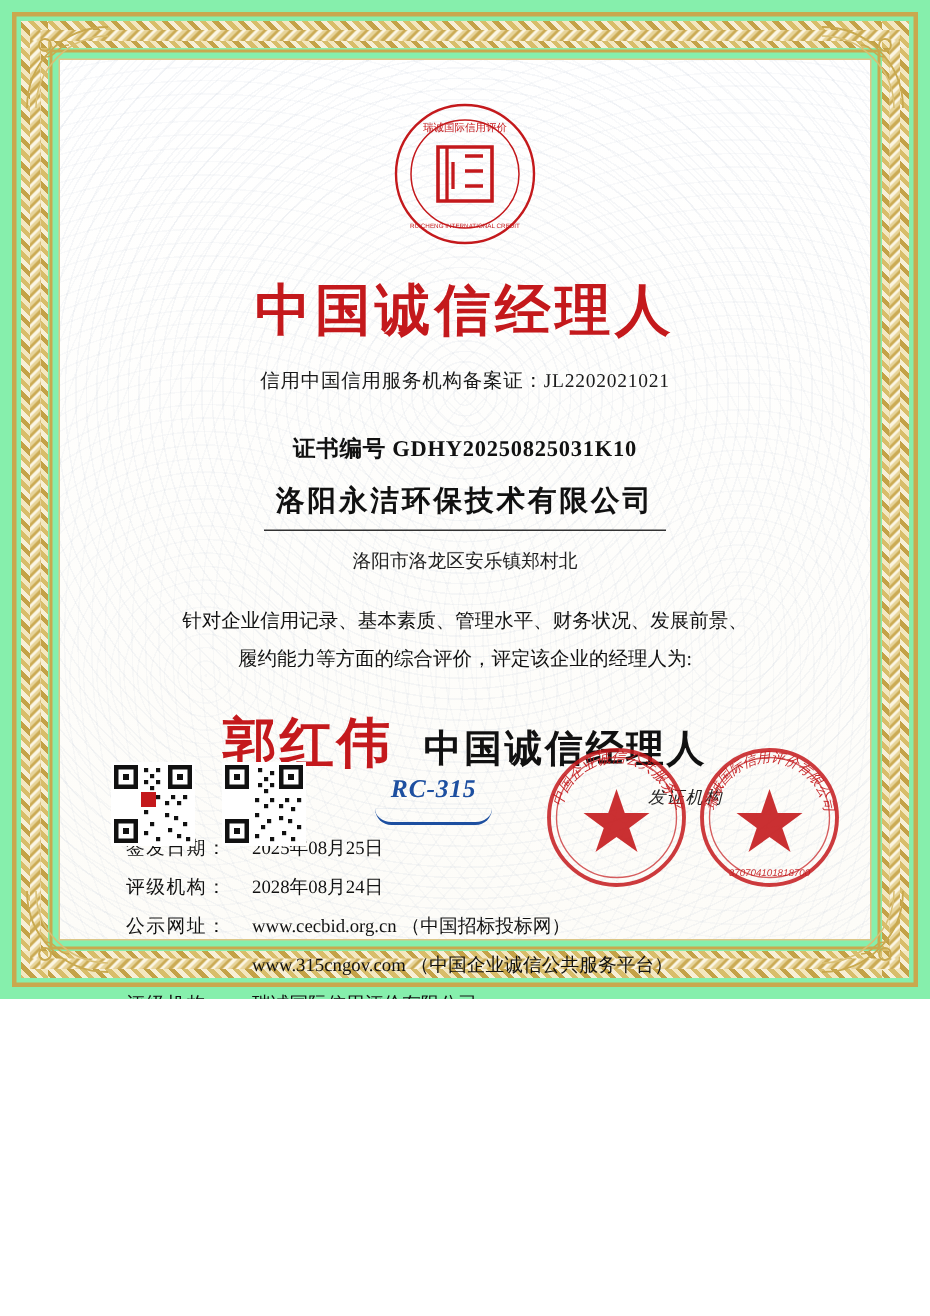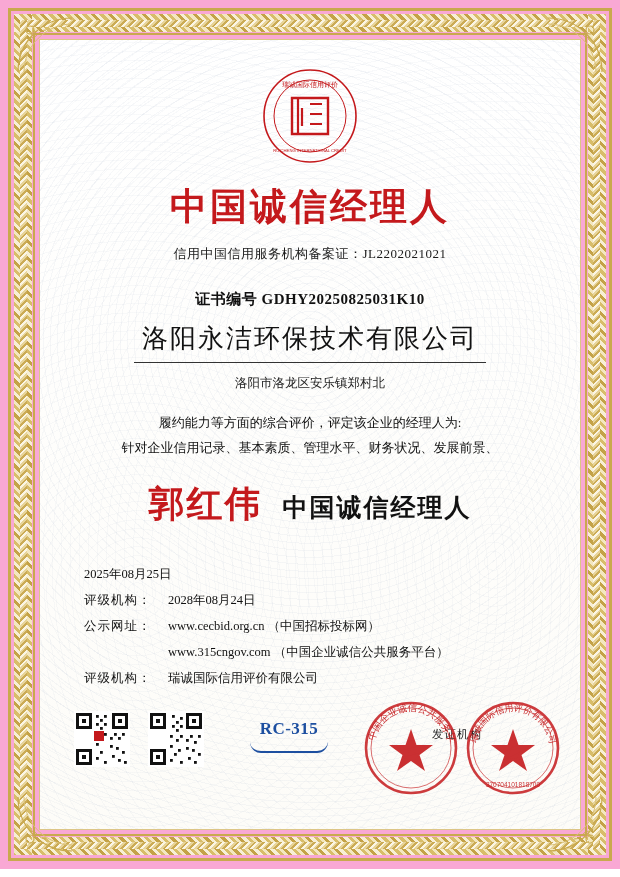--- a/index.html
+++ b/index.html
@@ -10,22 +10,22 @@
   body {
     width: 620px;
     height: 877px;
     font-family: "Liberation Serif", serif;
     overflow: hidden;
   }
 
   .certificate {
     position: relative;
     width: 620px;
-    height: 869px;
-    background: #f9a8d4;
+    height: 666px;
+    background: #86efac;
     box-sizing: border-box;
     overflow: hidden;
   }
 
   
   .border-outer {
     position: absolute;
     left: 8px; top: 8px; right: 8px; bottom: 8px;
     border: 3px solid #c9a94e;
     box-sizing: border-box;
@@ -133,22 +133,22 @@
 
   .hereby {
     margin-top: 14px;
     font-size: 13px;
     color: #222;
     letter-spacing: 4px;
   }
 
   .company {
     margin-top: 12px;
-    font-size: 26px;
-    font-weight: normal;
+    font-size: 19px;
+    font-weight: bold;
     color: #111;
     letter-spacing: 2px;
     display: inline-block;
     padding: 0 8px 6px;
     border-bottom: 1.5px solid #333;
   }
 
   .address {
     margin-top: 12px;
     font-size: 12.5px;
@@ -196,20 +196,21 @@
   .det-label { width: 84px; flex: none; letter-spacing: 1px; }
   .det-value { }
   .det-indent { padding-left: 84px; }
   .bold-site { font-weight: bold; }
 
   
   .bottom {
     position: absolute;
     left: 0; right: 0; bottom: 18px;
     height: 120px;
+    font-style: italic;
   }
 
   .qr {
     position: absolute;
     width: 56px;
     height: 56px;
     top: 20px;
   }
   .qr.one { left: 34px; }
   .qr.two { left: 108px; }
@@ -312,31 +313,32 @@
       <span>证书编号</span>
       <span>GDHY20250825031K10</span>
     </div>
 
 
     <div><span class="company">洛阳永洁环保技术有限公司</span></div>
 
     <div class="address">洛阳市洛龙区安乐镇郑村北</div>
 
     <div class="paragraph">
+      <div>针对企业信用记录、基本素质、管理水平、财务状况、发展前景、</div>
       <div>履约能力等方面的综合评价，评定该企业的经理人为:</div>
-      <div>针对企业信用记录、基本素质、管理水平、财务状况、发展前景、</div>
     </div>
 
     <div class="award-row">
       <span class="award-name">郭红伟</span>
       <span class="award-title">中国诚信经理人</span>
     </div>
 
     <div class="details">
       <div class="det-row">
+        <span class="det-label">签发日期：</span>
         <span class="det-value">2025年08月25日</span>
       </div>
       <div class="det-row">
         <span class="det-label">评级机构：</span>
         <span class="det-value">2028年08月24日</span>
       </div>
       <div class="det-row">
         <span class="det-label">公示网址：</span>
         <span class="det-value">www.cecbid.org.cn （中国招标投标网）</span>
       </div>

